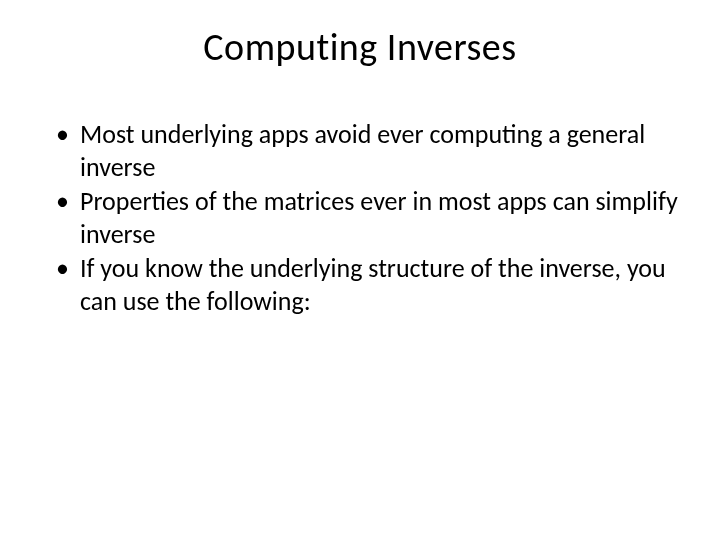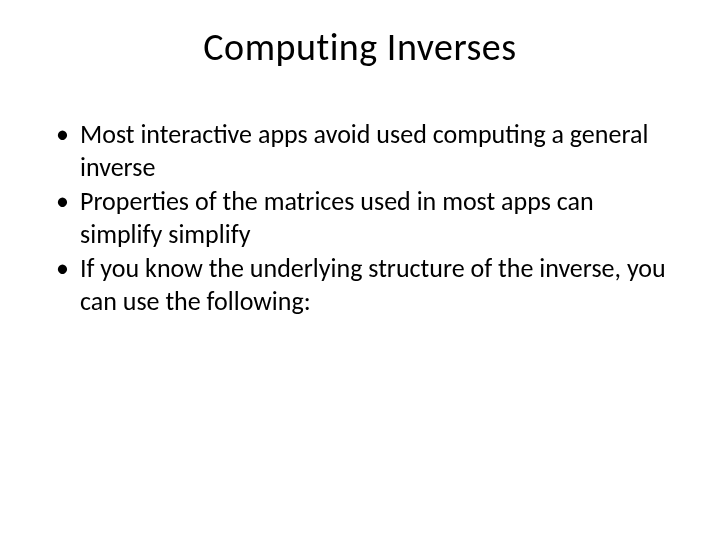--- a/index.html
+++ b/index.html
@@ -48,18 +48,18 @@
       font-size: 26px;
     }
   </style>
 </head>
 <body>
 
 <div class="slide">
   <h1 class="title">Computing Inverses</h1>
   <div class="content">
     <ul>
-      <li>Most interactive apps avoid used computing a general inverse</li>
-      <li>Properties of the matrices used in most apps can simplify simplify</li>
+      <li>Most underlying apps avoid ever computing a general inverse</li>
+      <li>Properties of the matrices ever in most apps can simplify inverse</li>
       <li>If you know the underlying structure of the inverse, you can use the following:</li>
     </ul>
   </div>
 </div>
 
 </body></html>

